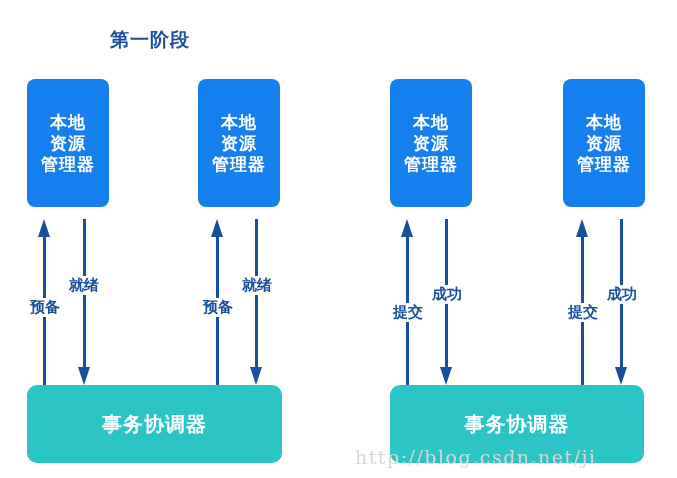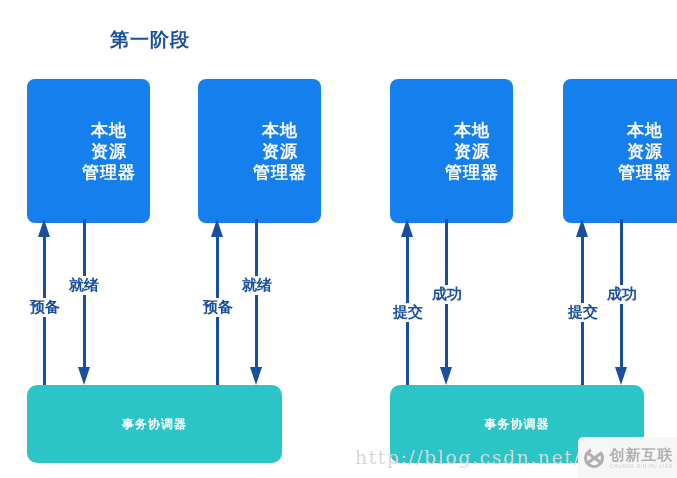--- a/index.html
+++ b/index.html
@@ -14,30 +14,30 @@
   .canvas{
     position:relative;width:677px;height:478px;background:#ffffff;
     font-family:"Liberation Sans","DejaVu Sans",sans-serif;overflow:hidden;
   }
   .phase-title{
     position:absolute;top:27px;transform:translateX(-50%);
     font-size:19px;font-weight:600;color:var(--line-navy);letter-spacing:1px;white-space:nowrap;
   }
   .t1{left:150px;} .t2{left:511px;}
   .rm-box{
-    position:absolute;top:79px;width:82px;height:144px;border-radius:8px;
+    position:absolute;top:79px;width:82px;height:128px;border-radius:8px;
     background:var(--box-blue);color:#fff;display:flex;flex-direction:column;
-    align-items:center;justify-content:center;padding-left:41px;
+    align-items:center;justify-content:center;
   }
   .rm-line{font-size:17px;line-height:21px;font-weight:600;letter-spacing:1px;white-space:nowrap;}
   .rm-a{left:27px;} .rm-b{left:198px;} .rm-c{left:390px;} .rm-d{left:563px;}
   .coord-box{
     position:absolute;top:385px;height:78px;border-radius:10px;
     background:var(--box-teal);color:#fff;display:flex;align-items:center;justify-content:center;
-    font-size:12px;font-weight:bold;letter-spacing:1px;z-index:1;
+    font-size:20px;font-weight:bold;letter-spacing:1px;z-index:1;
   }
   .coord-1{left:27px;width:255px;} .coord-2{left:390px;width:254px;}
   .arrow{position:absolute;top:219px;width:13px;height:166px;z-index:2;}
   .arrow .shaft{position:absolute;left:5px;width:3px;background:var(--line-navy);}
   .arrow.up .shaft{top:16px;bottom:0;}
   .arrow.down .shaft{top:0;bottom:16px;}
   .arrow .head{position:absolute;left:0;width:0;height:0;
     border-left:6.5px solid transparent;border-right:6.5px solid transparent;}
   .arrow.up .head{top:0;border-bottom:18px solid var(--line-navy);}
   .arrow.down .head{bottom:0;border-top:18px solid var(--line-navy);}
@@ -140,27 +140,14 @@
 
   <div class="coord-box coord-1">
     <span>事务协调器</span>
   </div>
   <div class="coord-box coord-2">
     <span>事务协调器</span>
   </div>
 
   <div class="watermark">http://blog.csdn.net/ji</div>
 
-  <div class="logo-card">
-    <svg class="logo-icon" width="24" height="24" viewBox="0 0 24 24">
-      <g fill="none" stroke="#b3afaf" stroke-width="3">
-        <circle cx="12" cy="12" r="8.5" stroke-dasharray="41 13" transform="rotate(-28 12 12)"></circle>
-        <line x1="5" y1="6.5" x2="20" y2="17.5"></line>
-        <line x1="20" y1="6.5" x2="5" y2="17.5"></line>
-      </g>
-    </svg>
-    <div class="logo-text-col">
-      <span class="logo-brand">创新互联</span>
-      <span class="logo-sub">CHUANG XIN HU LIAN</span>
-    </div>
-  </div>
 
 </div>
 
 </body></html>

